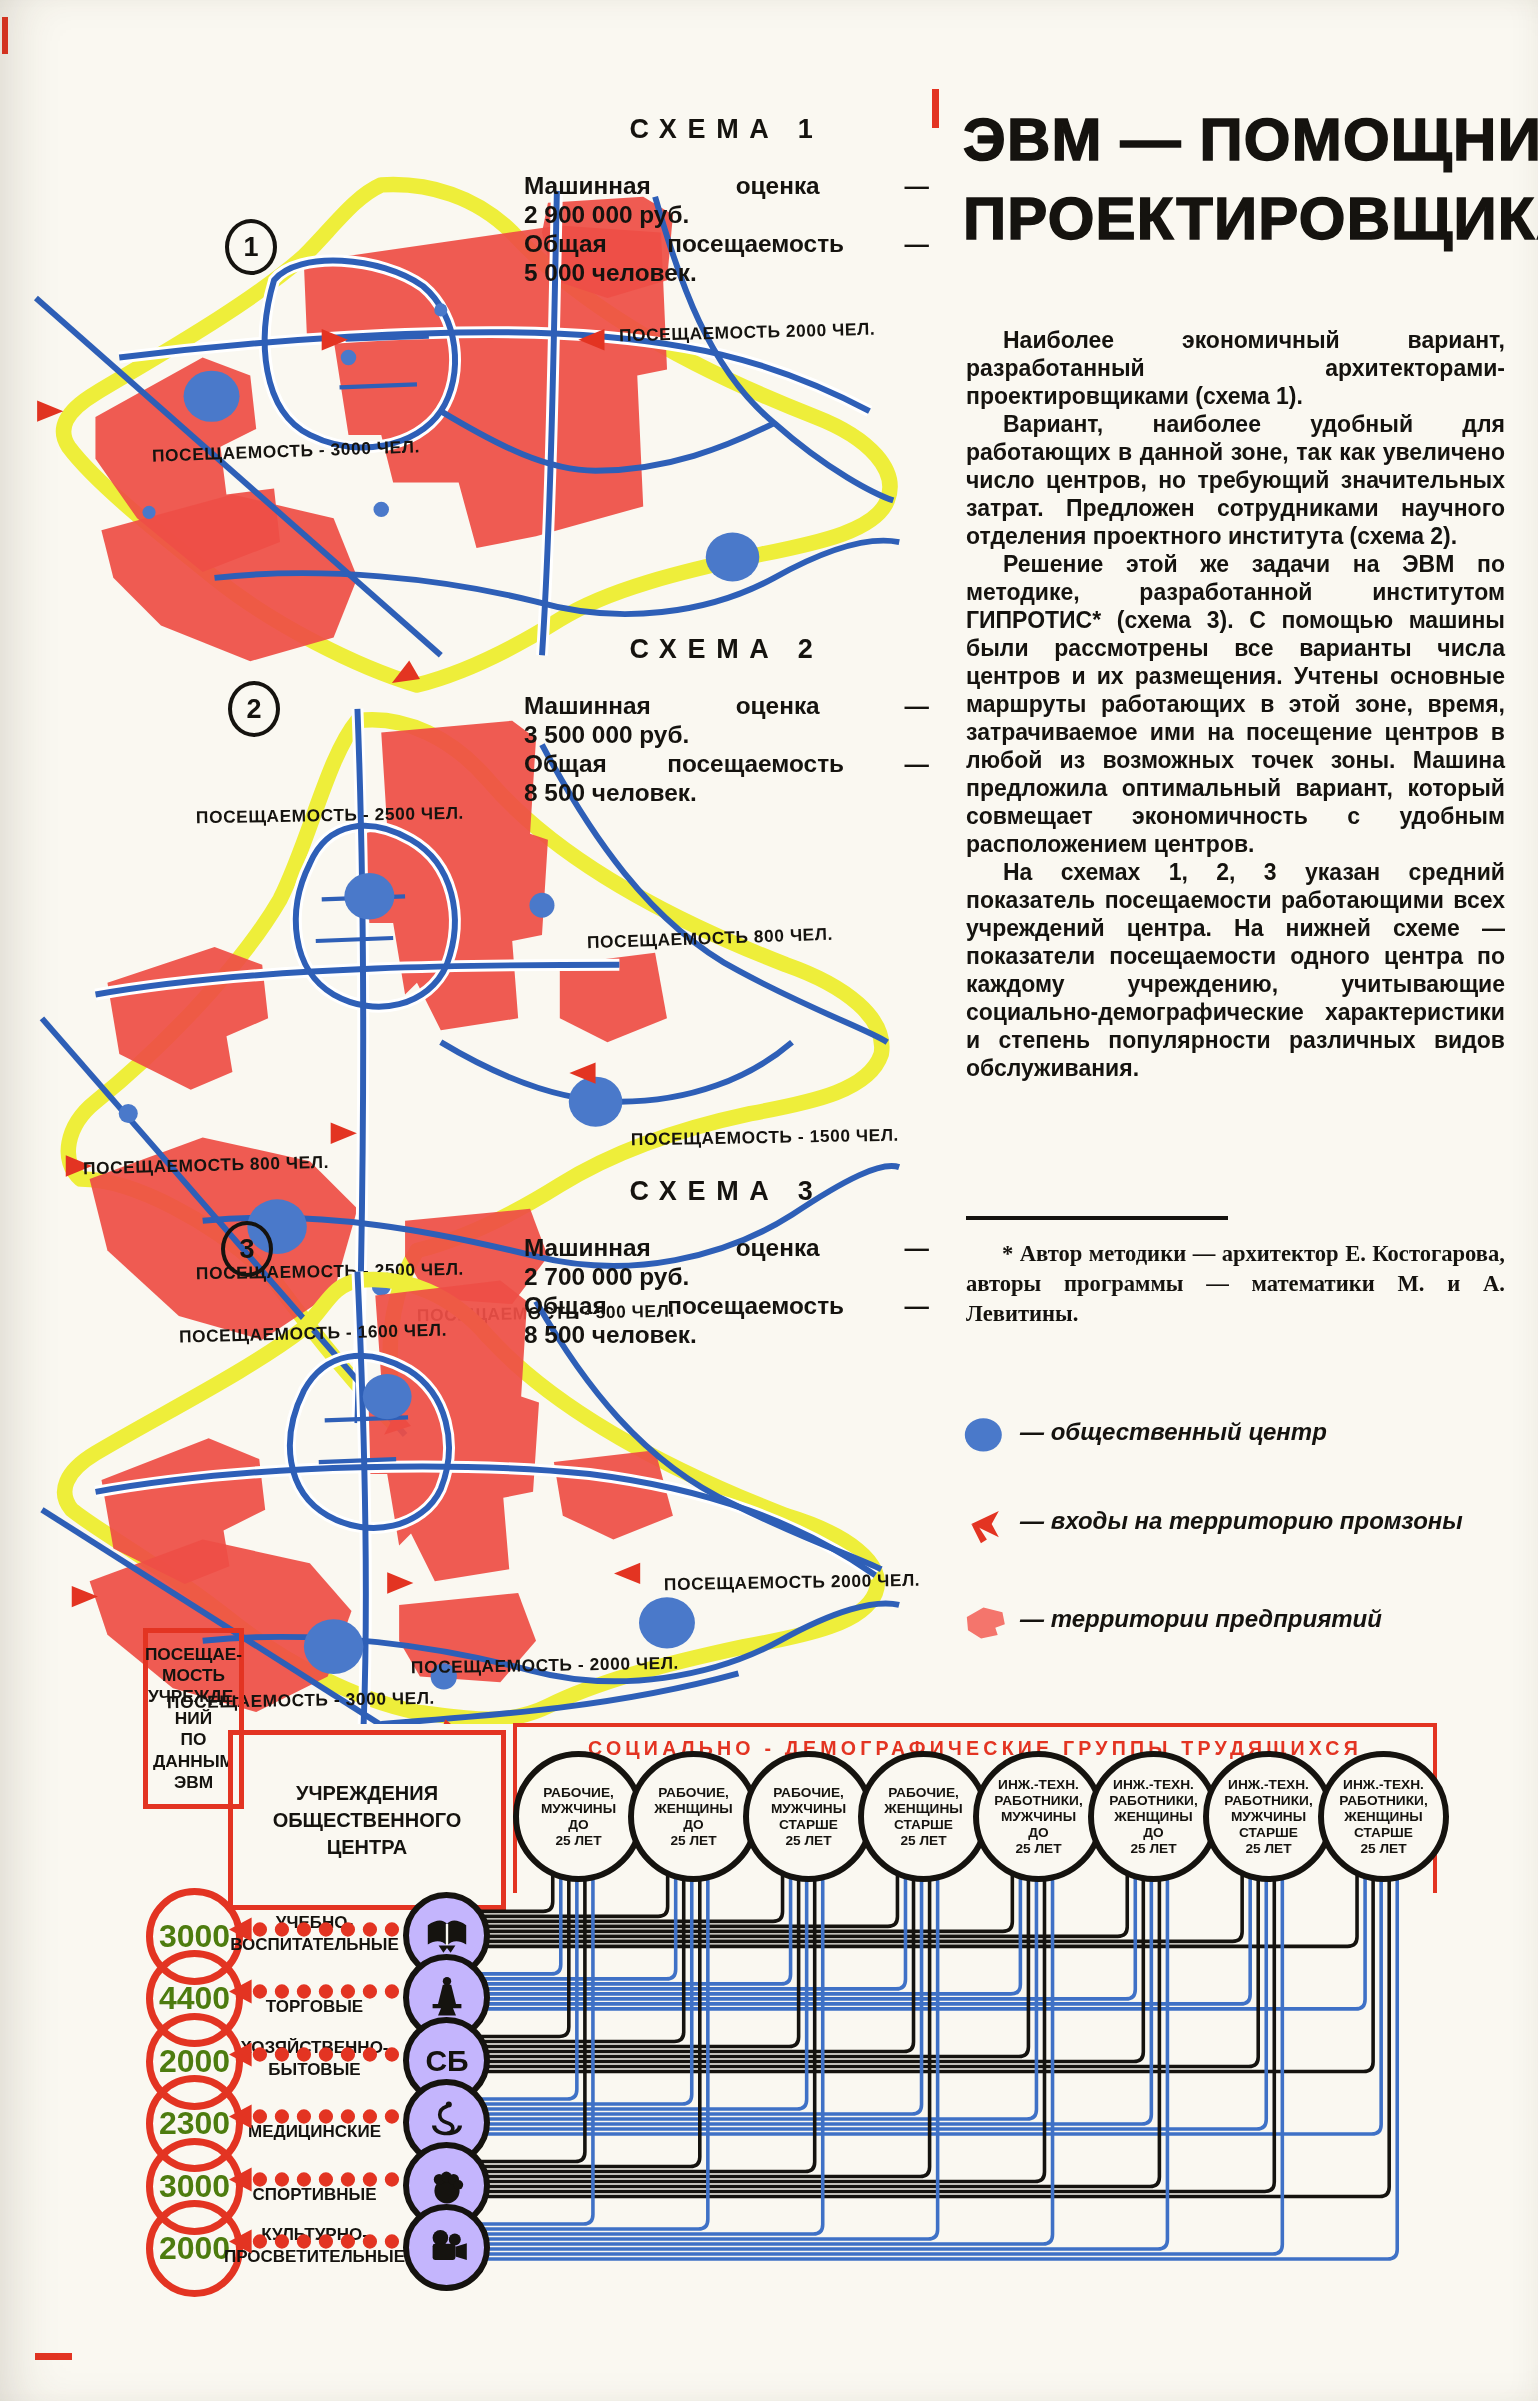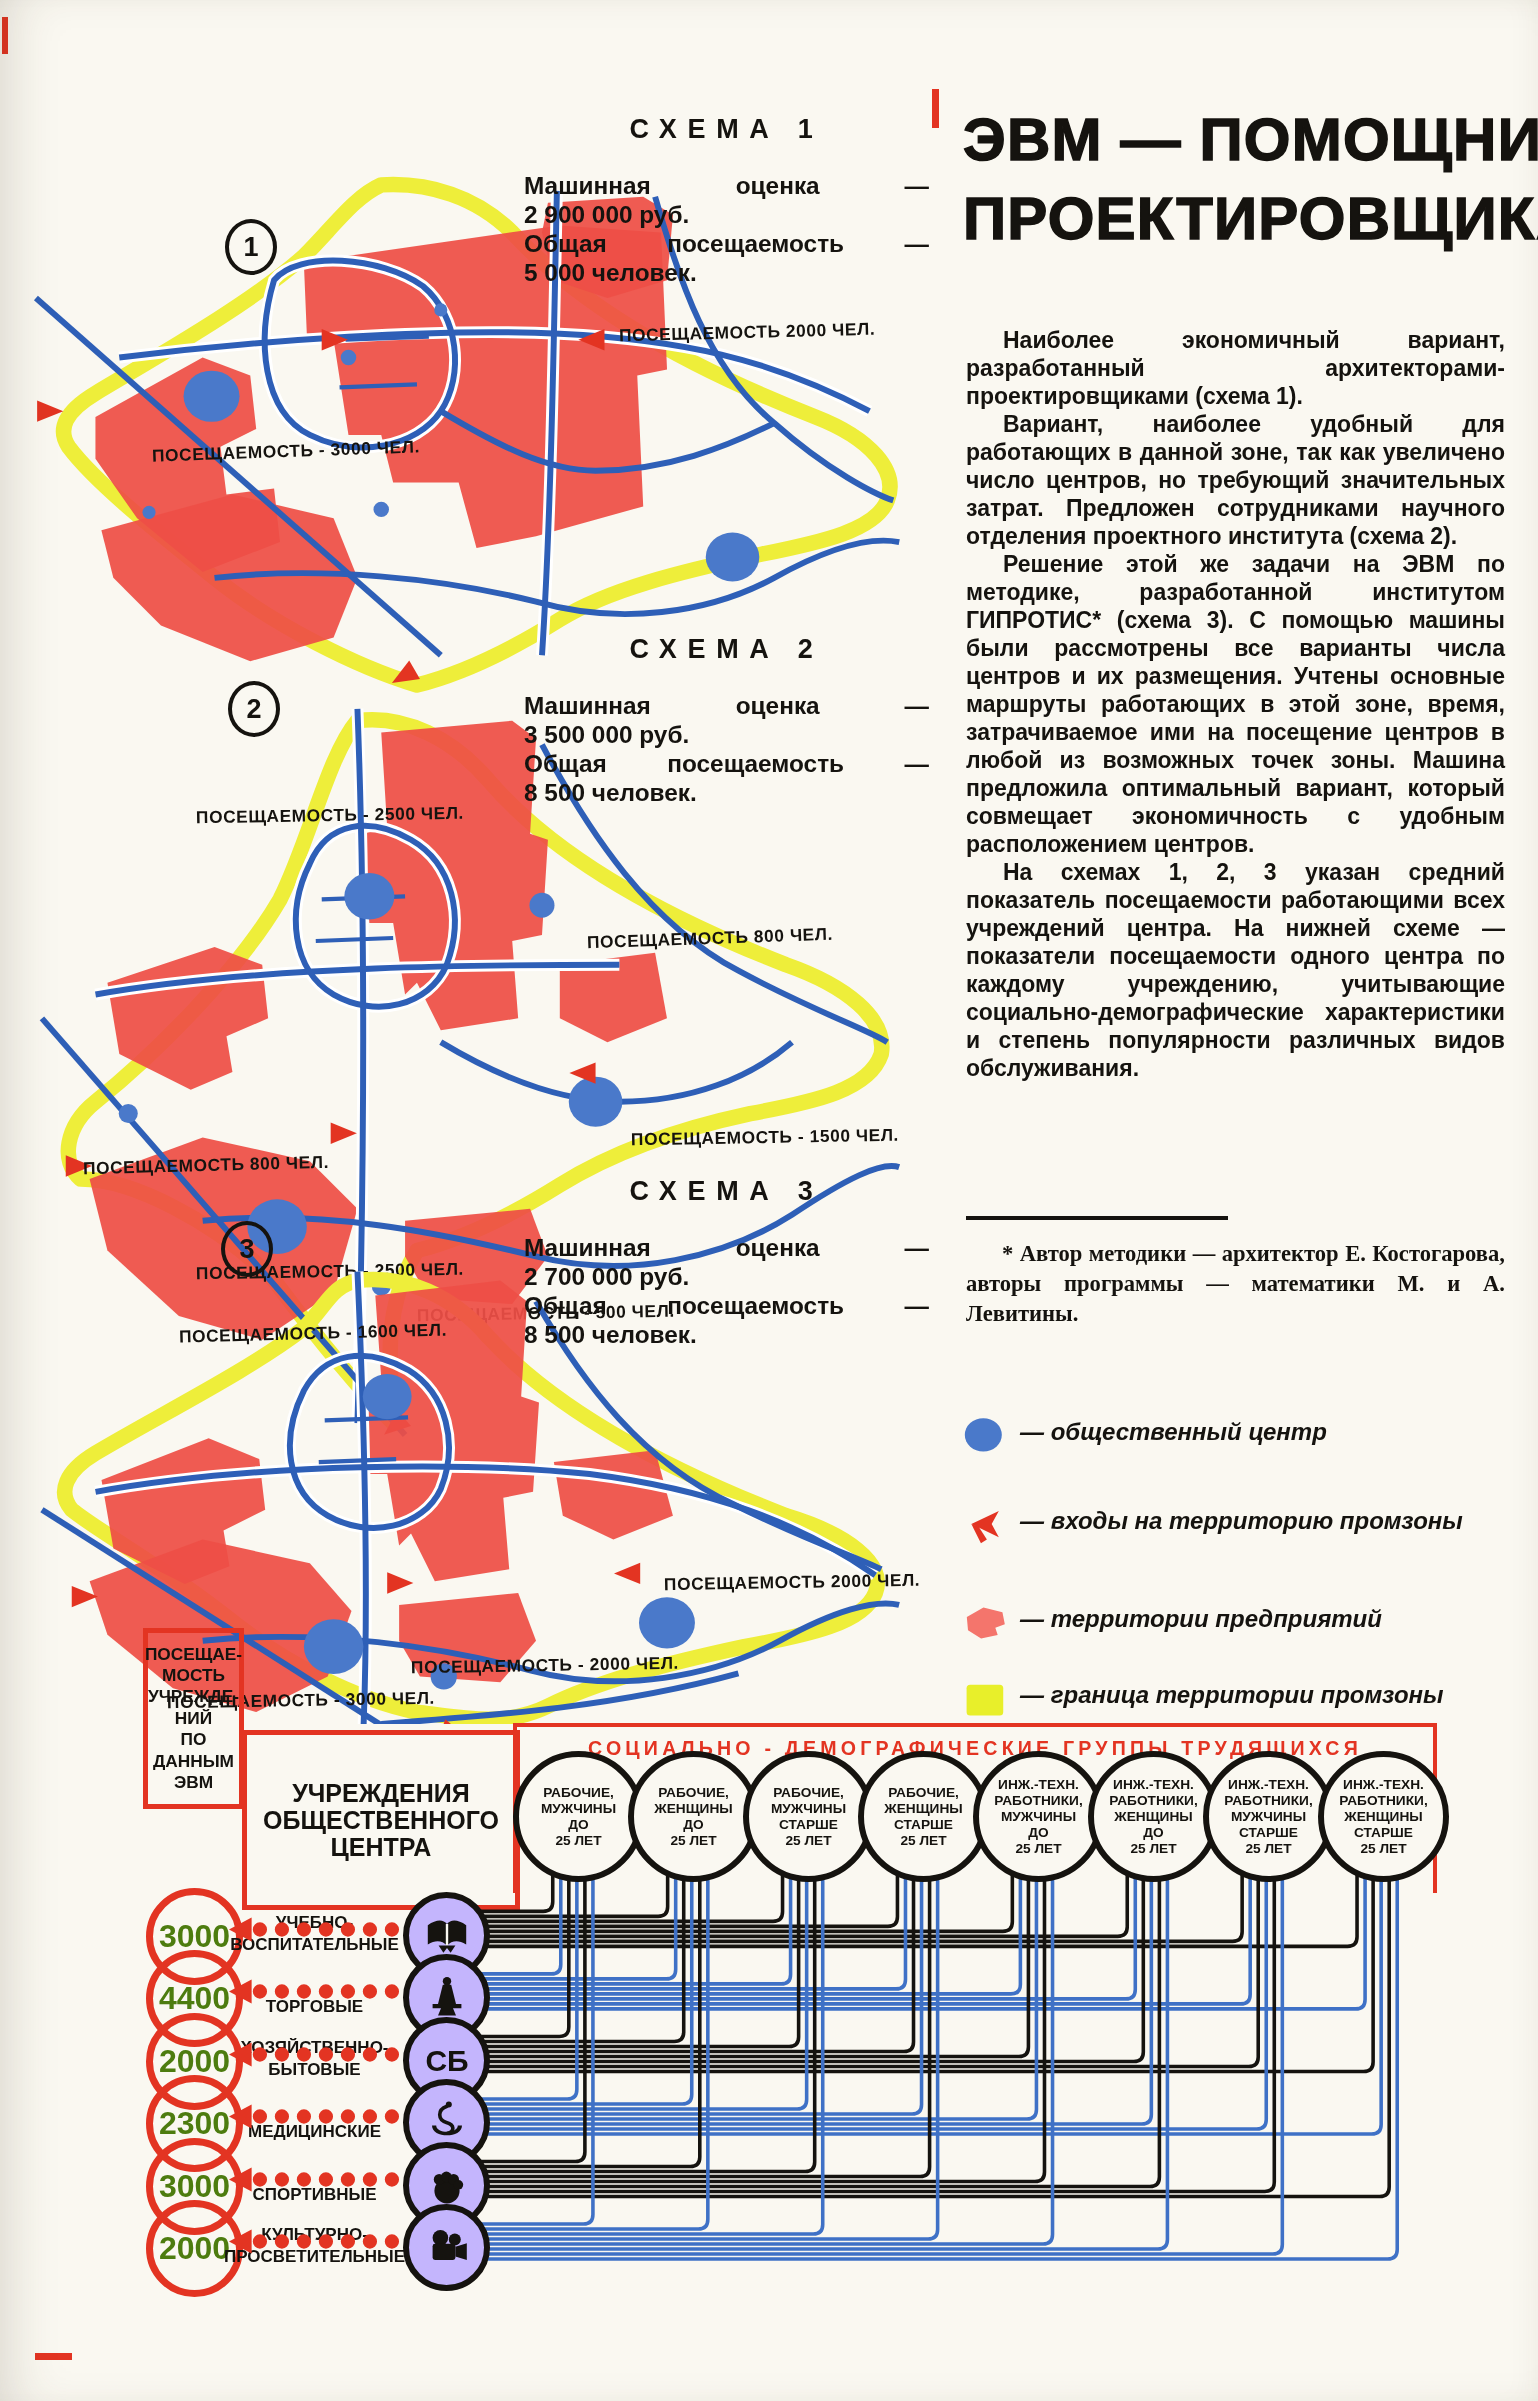--- a/index.html
+++ b/index.html
@@ -273,36 +273,28 @@
     <div class="legend-label">— входы на территорию промзоны</div>
   </div>
   <div class="legend-item" style="top:1603px;">
     <div class="legend-sym">
       <svg width="48" height="38" viewBox="0 0 80 64">
           <path d="M6,22 L34,6 L66,14 L70,34 L54,40 L58,52 L30,58 L8,44 Z" fill="#f4756c"></path>
         </svg>
     </div>
     <div class="legend-label">— территории предприятий</div>
   </div>
-  <div class="legend-item" style="top:1679px;">
-    <div class="legend-sym">
-      <svg width="45" height="39" viewBox="0 0 76 66">
-          <rect x="6" y="8" width="62" height="52" rx="6" fill="#e8ef2a"></rect>
-        </svg>
-    </div>
-    <div class="legend-label">— граница территории промзоны</div>
-  </div>
 
   <div class="redbox" style="left: 143px; top: 1628px; width: 91px; height: 171px; font-size: 17.3px; line-height: 21.4px; white-space: pre-line;">ПОСЕЩАЕ-
 МОСТЬ
 УЧРЕЖДЕ-
 НИЙ
 ПО ДАННЫМ
 ЭВМ</div>
-  <div class="redbox" style="left: 242px; top: 1730px; width: 268px; height: 170px; font-size: 25px; line-height: 27px; white-space: pre-line;">УЧРЕЖДЕНИЯ
+  <div class="redbox" style="left: 228px; top: 1730px; width: 268px; height: 170px; font-size: 20px; line-height: 27px; white-space: pre-line;">УЧРЕЖДЕНИЯ
 ОБЩЕСТВЕННОГО
 ЦЕНТРА</div>
 
   <div class="groupbox">
     <div class="group-title">СОЦИАЛЬНО - ДЕМОГРАФИЧЕСКИЕ  ГРУППЫ  ТРУДЯЩИХСЯ</div>
   </div>
 
   <svg id="wiring" class="abs" style="left:0;top:0;pointer-events:none;" width="1538" height="2401" viewBox="0 0 2583 4033">
       <path d="M 806 3210.6 H 912.25 Q 928.25 3210.6 928.25 3194.6 V 3140" fill="none" stroke="#15130f" stroke-width="6"></path>
       <path d="M 806 3219 H 1105.25 Q 1121.25 3219 1121.25 3203 V 3140" fill="none" stroke="#15130f" stroke-width="6"></path>

